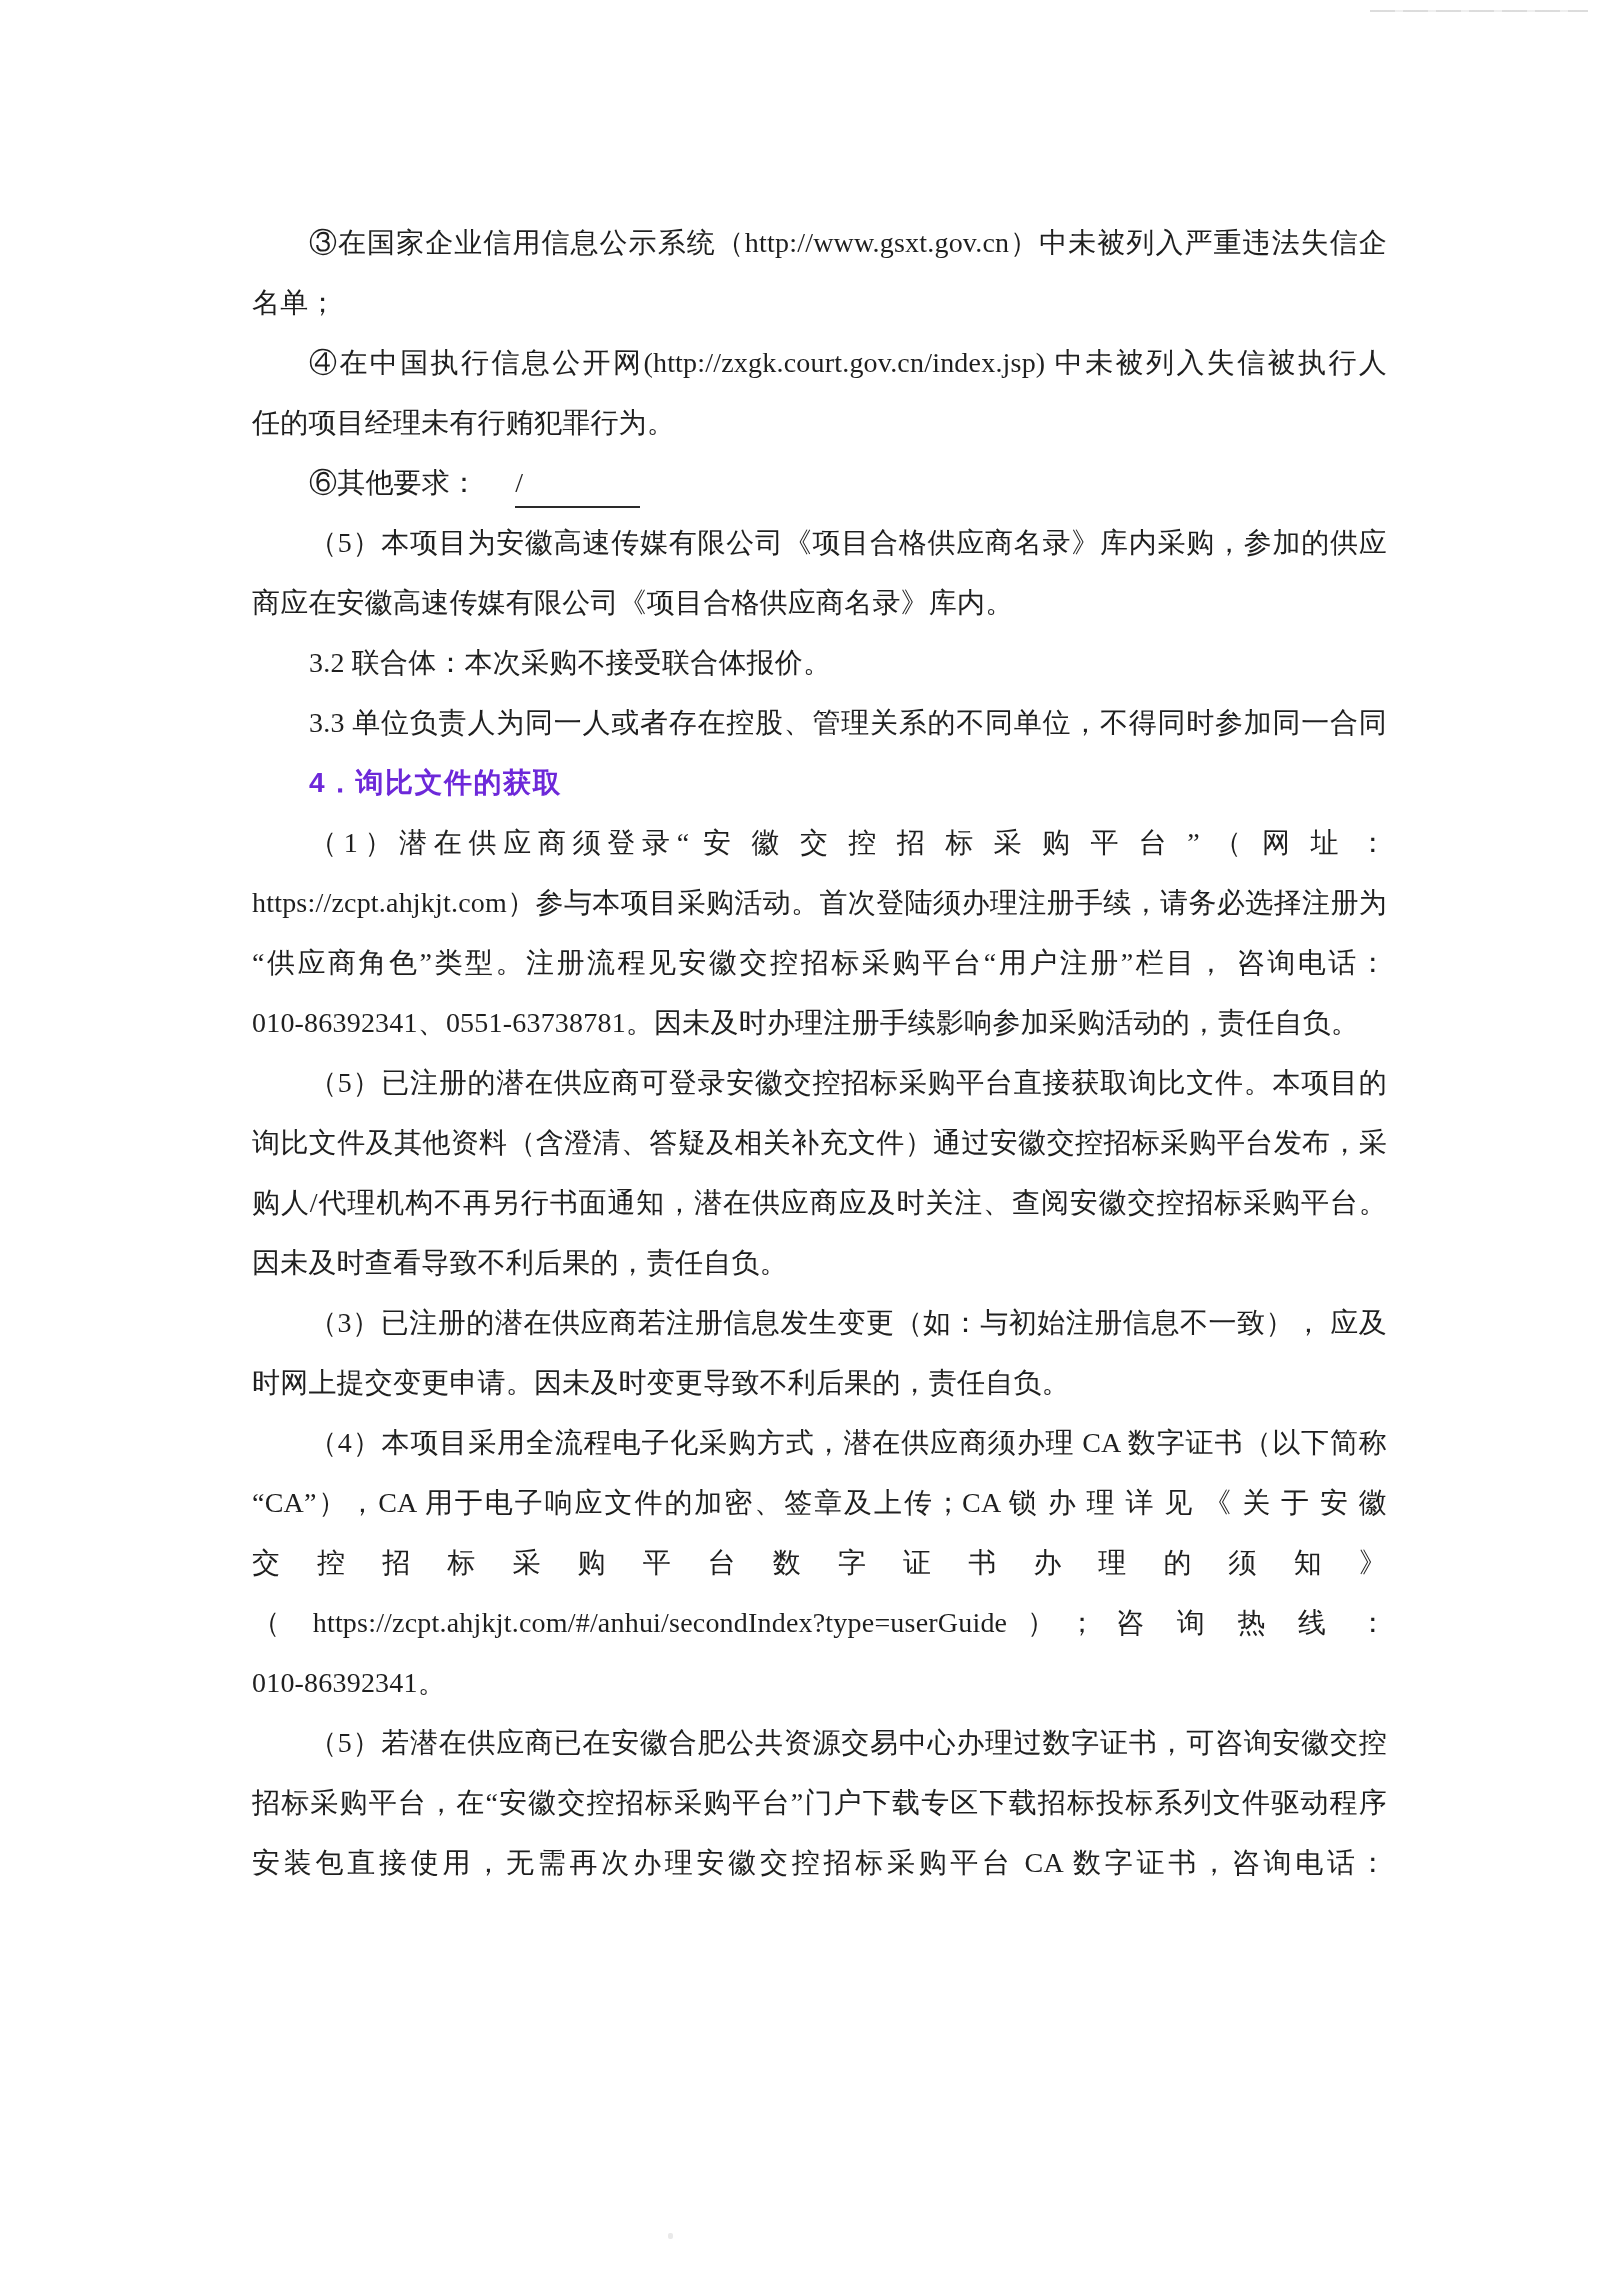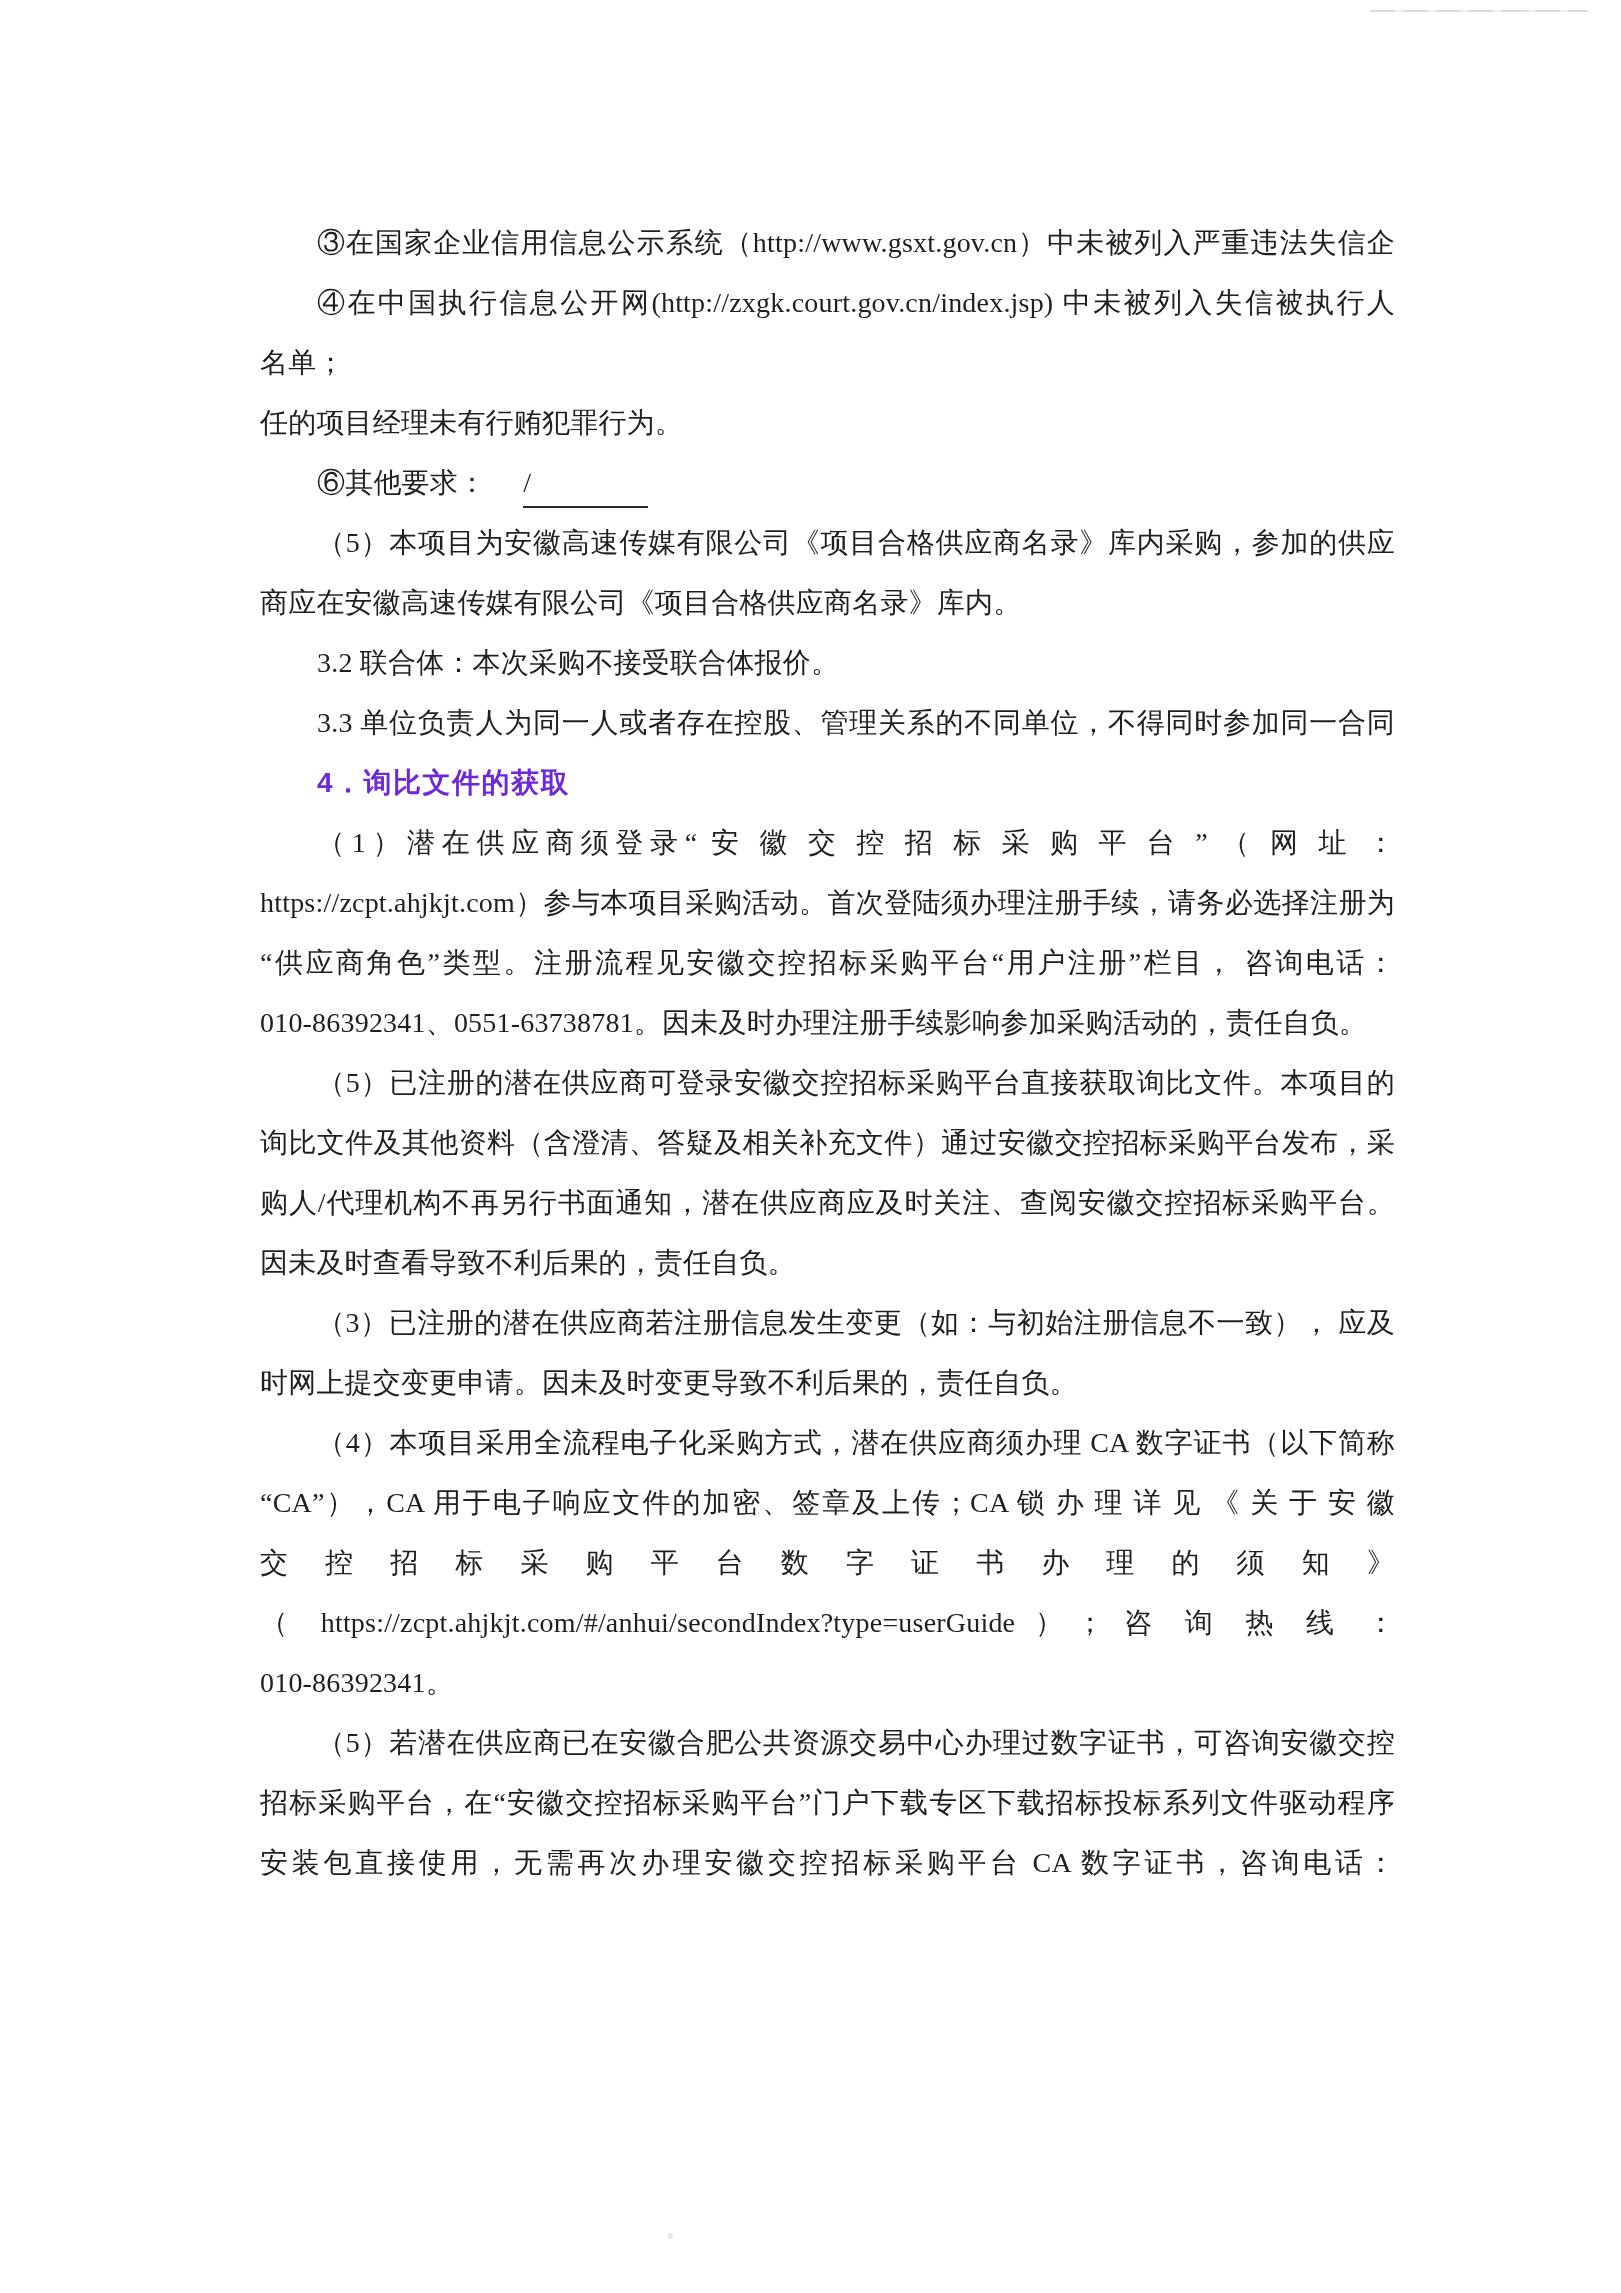--- a/index.html
+++ b/index.html
@@ -11,21 +11,21 @@
     position: relative;
     width: 1621px;
     height: 2294px;
     background: #ffffff;
     overflow: hidden;
     font-family: "Liberation Serif", "DejaVu Serif", serif;
     color: #1f1f1f;
   }
   .text-block {
     position: absolute;
-    left: 260px;
+    left: 252px;
     top: 213px;
     width: 1135px;
     font-size: 28px;
     color: #1f1f1f;
   }
   .line {
     height: 60px;
     line-height: 60px;
     overflow: hidden;
     white-space: normal;
@@ -79,22 +79,22 @@
     border-radius: 2px;
   }
 </style>
 </head>
 <body>
 
 <div class="page">
   <div class="scan-line"></div>
   <div class="text-block">
       <div class="line fill indent">③在国家企业信用信息公示系统（http://www.gsxt.gov.cn）中未被列入严重违法失信企</div>
+      <div class="line end">名单；</div>
       <div class="line fill indent">④在中国执行信息公开网(http://zxgk.court.gov.cn/index.jsp) 中未被列入失信被执行人</div>
-      <div class="line end">名单；</div>
       <div class="line end">任的项目经理未有行贿犯罪行为。</div>
       <div class="line end indent">⑥其他要求：<span class="blank">/</span></div>
       <div class="line fill indent">（5）本项目为安徽高速传媒有限公司《项目合格供应商名录》库内采购，参加的供应</div>
       <div class="line end">商应在安徽高速传媒有限公司《项目合格供应商名录》库内。</div>
       <div class="line end indent">3.2 联合体：本次采购不接受联合体报价。</div>
       <div class="line fill indent">3.3 单位负责人为同一人或者存在控股、管理关系的不同单位，不得同时参加同一合同</div>
       <div class="line end indent heading">4．询比文件的获取</div>
       <div class="line fill indent">（1）潜在供应商须登录“ 安 徽 交 控 招 标 采 购 平 台 ” （ 网 址 ：</div>
       <div class="line fill">https://zcpt.ahjkjt.com）参与本项目采购活动。首次登陆须办理注册手续，请务必选择注册为</div>
       <div class="line fill">“供应商角色”类型。注册流程见安徽交控招标采购平台“用户注册”栏目， 咨询电话：</div>

